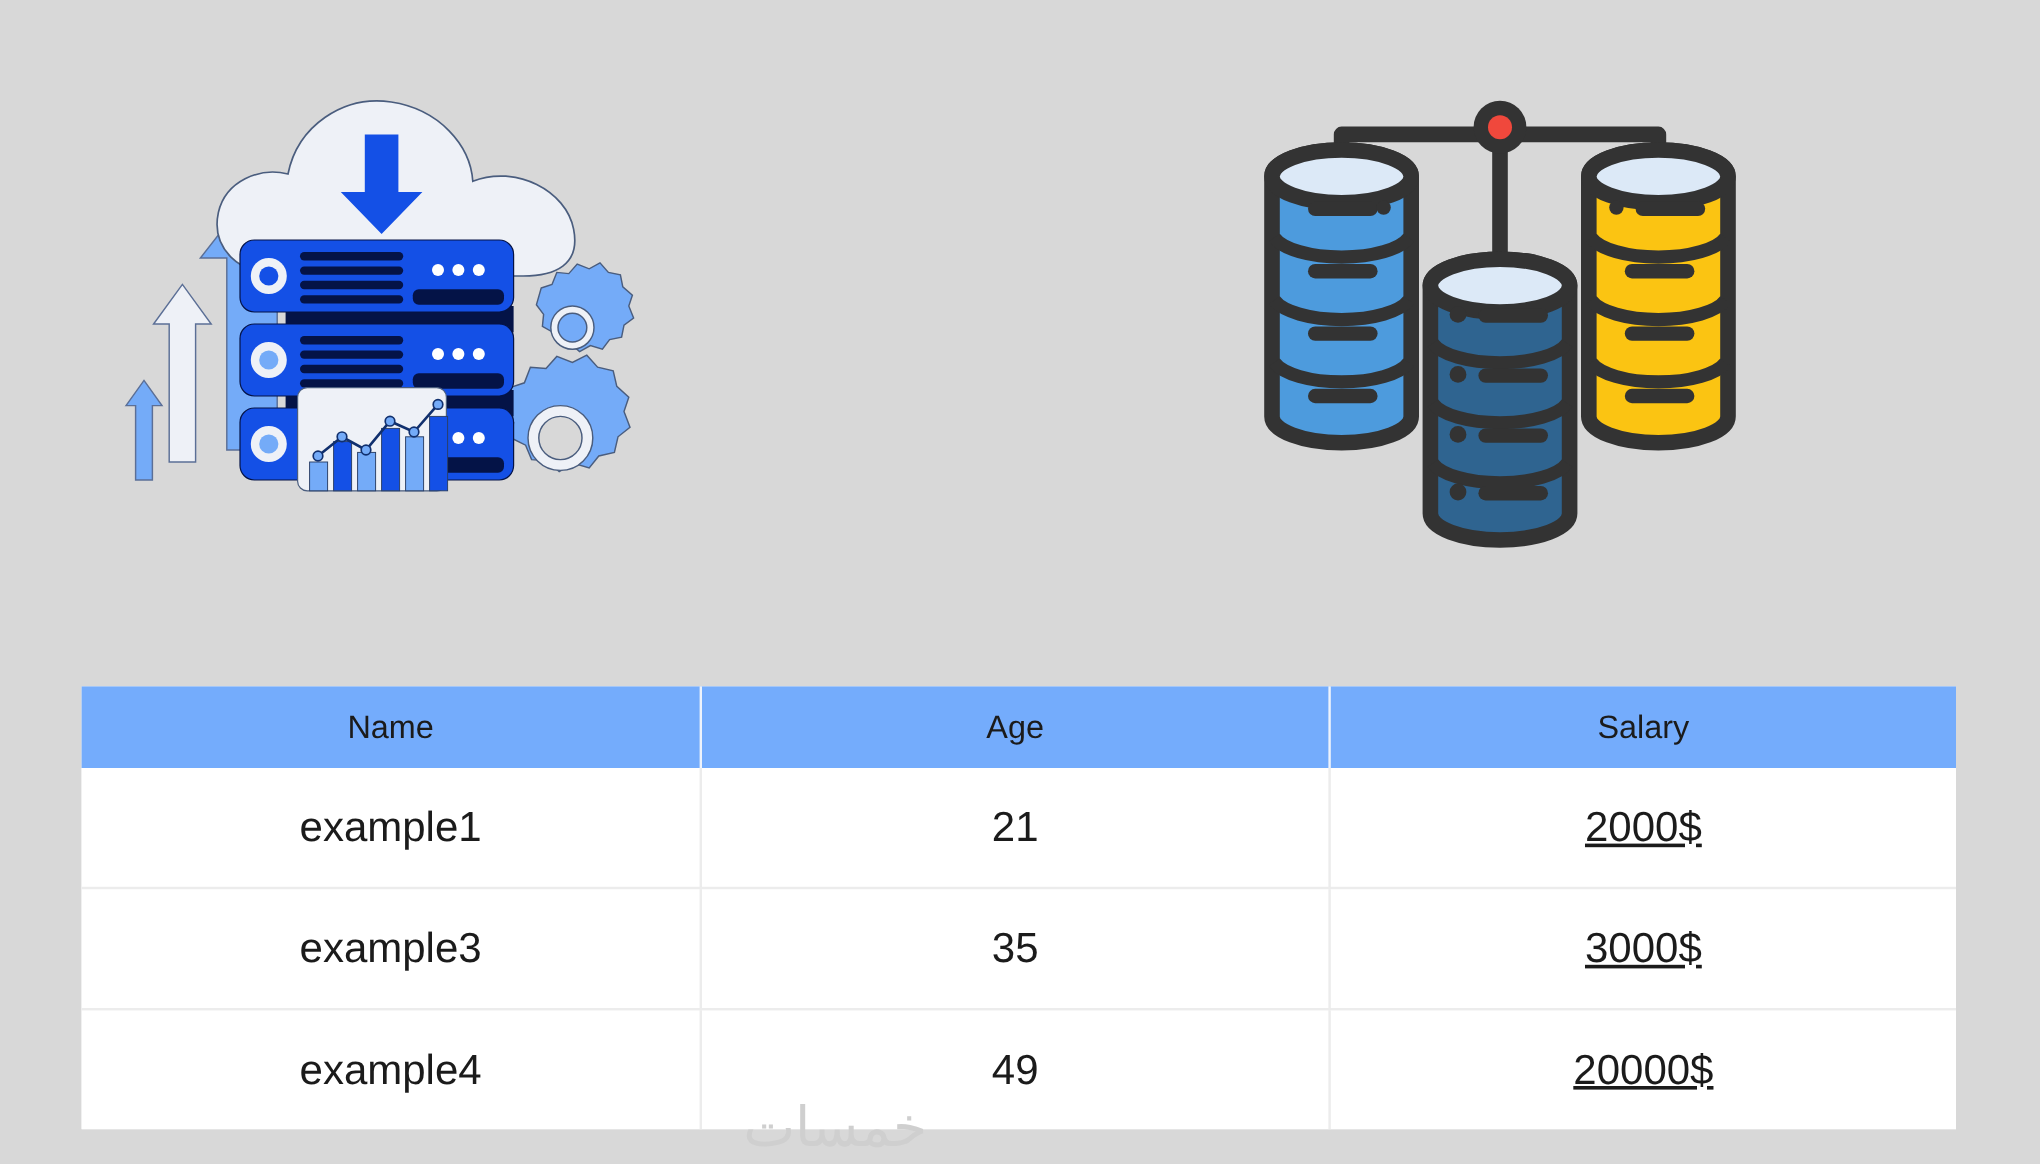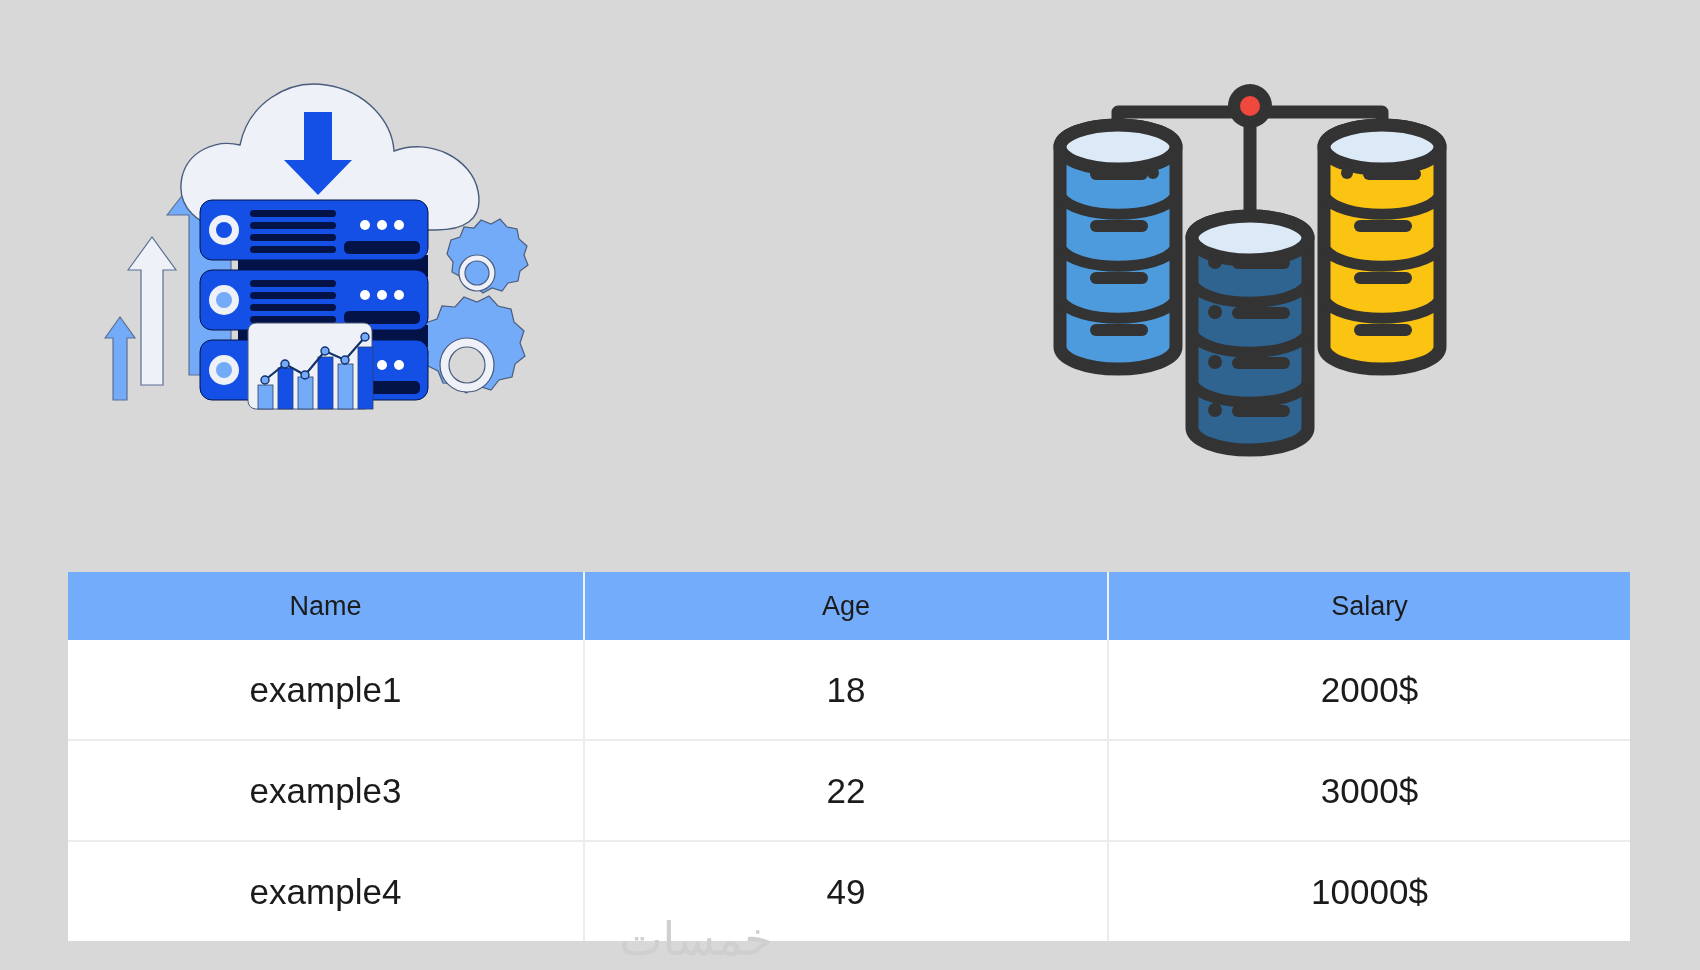--- a/index.html
+++ b/index.html
@@ -67,21 +67,21 @@
   #data-table tbody td {
     background: #ffffff;
     color: #1b1b1b;
     font-size: 35px;
     height: 67px;
     text-align: center;
     border-right: 2px solid #ececec;
     border-bottom: 2px solid #ececec;
     padding: 16px;
   }
-  #data-table tbody td:last-child { border-right: none; }
+  #data-table tbody td:last-child { border-right: none; text-decoration: underline; }
   #data-table tbody tr:last-child td { border-bottom: none; margin-left: 44px; }
 
   
   #watermark {
     position: absolute;
     left: 0;
     top: 912px;
     width: 1392px;
     text-align: center;
     font-size: 46px;
@@ -275,31 +275,31 @@
     <thead>
       <tr>
         <th>Name</th>
         <th>Age</th>
         <th>Salary</th>
       </tr>
     </thead>
     <tbody>
       <tr>
         <td>example1</td>
-        <td>18</td>
+        <td>21</td>
         <td>2000$</td>
       </tr>
       <tr>
         <td>example3</td>
-        <td>22</td>
+        <td>35</td>
         <td>3000$</td>
       </tr>
       <tr>
         <td>example4</td>
         <td>49</td>
-        <td>10000$</td>
+        <td>20000$</td>
       </tr>
     </tbody>
   </table>
 
   <div id="watermark">خمسات</div>
 
 </div>
 
 </body></html>

